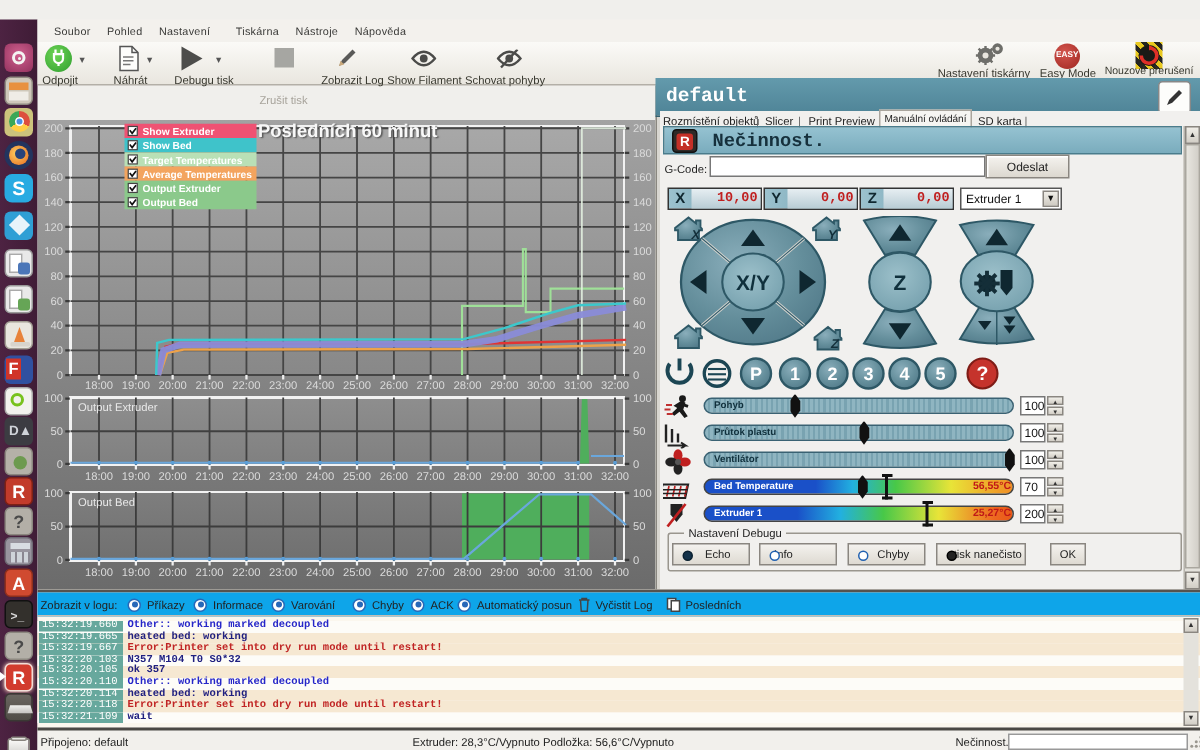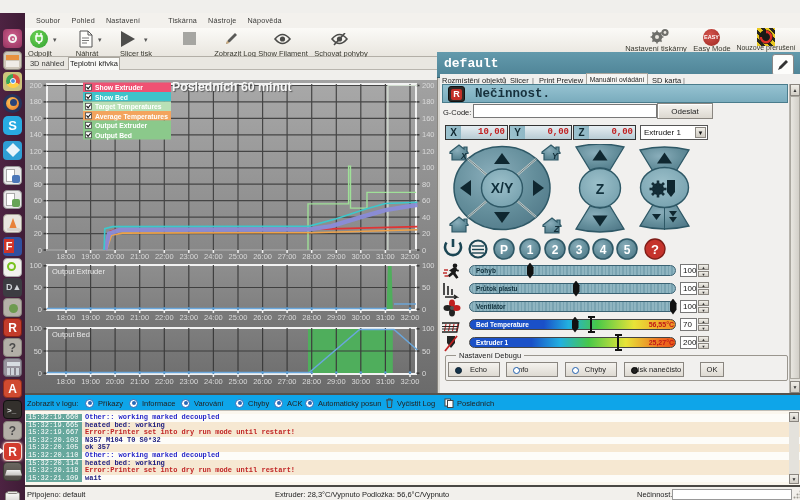--- a/index.html
+++ b/index.html
@@ -68,21 +68,21 @@
       <div class="ab" style="left:3px;top:448.5px;width:19px;height:19px;border-radius:4px;background:linear-gradient(#6a6660,#504c46);border:1px solid #3a3834">
         <div class="ab" style="left:2px;top:6px;width:15px;height:7px;background:linear-gradient(#f2f2f0,#c6c4c0);transform:perspective(20px) rotateX(40deg)"></div>
       </div>
       <div class="ab" style="left:3px;top:476.5px;width:19px;height:19px;border-radius:4px;background:transparent">
         <div class="ab" style="left:2px;top:2px;width:15px;height:15px;background:linear-gradient(#fafaf8,#c8c6c2);border:1px solid #88847e;border-radius:2px 2px 4px 4px"></div>
         <div class="ab" style="left:4px;top:1px;width:11px;height:3px;background:#e8e6e2;border:1px solid #88847e;border-radius:2px"></div>
       </div>
     </div>
 <div class="ab" style="left:25px;top:13px;width:775px;height:15px;background:#f3f1ed">
  <div class="ab" style="left:11px;top:3px;font-size:7.2px;color:#3a3a38;letter-spacing:0.2px">
- <span style="margin-right:11px">Soubor</span><span style="margin-right:11px">Pohled</span><span style="margin-right:28px">Nastavení</span><span style="margin-right:11px">Tiskárna</span><span style="margin-right:11px">Nástroje</span><span>Nápověda</span>
+ <span style="margin-right:11px">Soubor</span><span style="margin-right:11px">Pohled</span><span style="margin-right:17px">Nastavení</span><span style="margin-right:11px">Tiskárna</span><span style="margin-right:11px">Nástroje</span><span>Nápověda</span>
  </div>
 </div>
 
 <div class="ab" style="left:25px;top:28px;width:775px;height:29px;background:linear-gradient(#fbfaf7,#e9e6df);border-bottom:1px solid #b3afa7">
  <div class="ab" style="left:5px;top:2px;width:18px;height:18px;border-radius:50%;background:radial-gradient(circle at 40% 35%,#6ed455,#2f9e2f)">
    <svg class="ab" style="left:3px;top:2px" width="12" height="13" viewBox="0 0 12 13">
           <path d="M4 1 v3 M8 1 v3 M3 4 h6 v3 a3 3 0 0 1 -6 0 z M6 10 v2" stroke="#fff" stroke-width="1.5" fill="none"></path>
         </svg>
  </div>
  <div class="ab" style="left:28px;top:8px;font-size:7px;color:#555">▾</div>
@@ -93,21 +93,21 @@
         <path d="M11 1 v4 h4" fill="none" stroke="#555" stroke-width="1"></path>
         <g stroke="#777" stroke-width="1">
           <path d="M5 8 h7 M5 10.5 h7 M5 13 h5"></path>
         </g>
       </svg>
  <div class="ab" style="left:73px;top:8px;font-size:7px;color:#555">▾</div>
  <div class="ab" style="left:33px;top:21px;width:58px;text-align:center;font-size:7.5px;color:#38382f">Náhrát</div>
 
  <div class="ab" style="left:96px;top:3px;width:0;height:0;border-top:8px solid transparent;border-bottom:8px solid transparent;border-left:14px solid #4d4d4b"></div>
  <div class="ab" style="left:119px;top:8px;font-size:7px;color:#555">▾</div>
- <div class="ab" style="left:82px;top:21px;width:58px;text-align:center;font-size:7.5px;color:#38382f">Slicer tisk</div>
+ <div class="ab" style="left:82px;top:21px;width:58px;text-align:center;font-size:7.5px;color:#38382f">Debugu tisk</div>
 
  <div class="ab" style="left:158px;top:4px;width:13px;height:13px;background:#a6a6a2"></div>
  <div class="ab" style="left:135px;top:34px;width:58px;text-align:center;font-size:7.5px;color:#a8a49c">Zrušit tisk</div>
 
  <svg class="ab" style="left:199px;top:3px" width="15" height="15" viewBox="0 0 15 15">
         <path d="M2 13 L4 9 L11 2 L13 4 L6 11 Z" fill="#5a5a58"></path>
         <path d="M2 13 l3.5 -1 l-2.5 -2.5 z" fill="#caa97c"></path>
       </svg>
  <div class="ab" style="left:180px;top:21px;width:60px;text-align:center;font-size:7.5px;color:#38382f">Zobrazit Log</div>
 
@@ -115,21 +115,21 @@
         <path d="M1 6 Q8.5 -3 16 6 Q8.5 15 1 6 Z" fill="none" stroke="#4b4b49" stroke-width="1.6"></path>
         <circle cx="8.5" cy="6" r="2.6" fill="#4b4b49"></circle>
       </svg>
  <div class="ab" style="left:228px;top:21px;width:60px;text-align:center;font-size:7.5px;color:#38382f">Show Filament</div>
 
  <svg class="ab" style="left:306px;top:5px" width="17" height="13" viewBox="0 0 17 13">
         <path d="M1 6 Q8.5 -3 16 6 Q8.5 15 1 6 Z" fill="none" stroke="#4b4b49" stroke-width="1.6"></path>
         <circle cx="8.5" cy="6" r="2.6" fill="#4b4b49"></circle>
         <path d="M3 12 L14 0" stroke="#4b4b49" stroke-width="1.6"></path>
       </svg>
- <div class="ab" style="left:285px;top:21px;width:62px;text-align:center;font-size:7.5px;color:#38382f">Schovat pohyby</div>
+ <div class="ab" style="left:285px;top:21px;width:62px;text-align:left;font-size:7.5px;color:#38382f">Schovat pohyby</div>
 
  <svg class="ab" style="left:624px;top:0px" width="22" height="16" viewBox="0 0 22 16">
         <g fill="#6e6e6a">
           <circle cx="8" cy="9" r="5.2"></circle>
           <circle cx="8" cy="9" r="2" fill="#e9e6df"></circle>
           <circle cx="16" cy="4.5" r="3.6"></circle>
           <circle cx="16" cy="4.5" r="1.4" fill="#e9e6df"></circle>
           <g stroke="#6e6e6a" stroke-width="1.6">
             <path d="M8 2.6 v2 M8 13.4 v2 M1.6 9 h2 M12.4 9 h2 M3.4 4.4 l1.5 1.5 M11.1 12.1 l1.5 1.5 M12.6 4.4 L11.1 5.9 M4.9 12.1 L3.4 13.6"></path>
           </g>
@@ -143,24 +143,20 @@
  <div class="ab" style="left:732px;top:0px;width:18px;height:18px;background:repeating-linear-gradient(45deg,#e8c820 0 3px,#252520 3px 6px)">
   <div class="ab" style="left:2px;top:2px;width:14px;height:14px;border-radius:50%;background:#1a1a16"></div>
   <svg class="ab" style="left:2px;top:2px" width="14" height="14" viewBox="0 0 14 14">
           <path d="M7 1.8 A5.2 5.2 0 1 1 1.8 7" fill="none" stroke="#e03028" stroke-width="2.4"></path>
           <path d="M7 0 l3 1.8 -3 1.8 z" fill="#e03028"></path>
         </svg>
  </div>
  <div class="ab" style="left:710px;top:16px;width:62px;text-align:center;font-size:7px;color:#38382f">Nouzové přerušení</div>
 </div>
 
-<div class="ab" style="left:25px;top:57px;width:412px;height:13px;background:#e9e7e1;border-bottom:1px solid #b8b5ae">
- <div class="ab" style="left:2px;top:1px;width:40px;height:12px;font-size:7.5px;color:#3a3a38;text-align:center;line-height:12px">3D náhled</div>
- <div class="ab" style="left:43px;top:0px;width:52px;height:13px;background:#fafaf7;border:1px solid #a9a59d;border-bottom:none;font-size:7.5px;color:#1a1a18;text-align:center;line-height:12px">Teplotní křivka</div>
-</div>
 <svg class="ab" style="left:25px;top:80px" width="412" height="313" viewBox="0 0 412 313" font-family="Liberation Sans,sans-serif">
       <rect x="0" y="0" width="412" height="313" fill="url(#bgg)"></rect>
       <defs>
         <linearGradient id="bgg" x1="0" y1="0" x2="0" y2="1">
           <stop offset="0" stop-color="#a2a2a2"></stop>
           <stop offset="1" stop-color="#6b6b6b"></stop>
         </linearGradient>
         <linearGradient id="pg" x1="0" y1="0" x2="0" y2="1">
           <stop offset="0" stop-color="#a8a8a8"></stop>
           <stop offset="1" stop-color="#888888"></stop>

